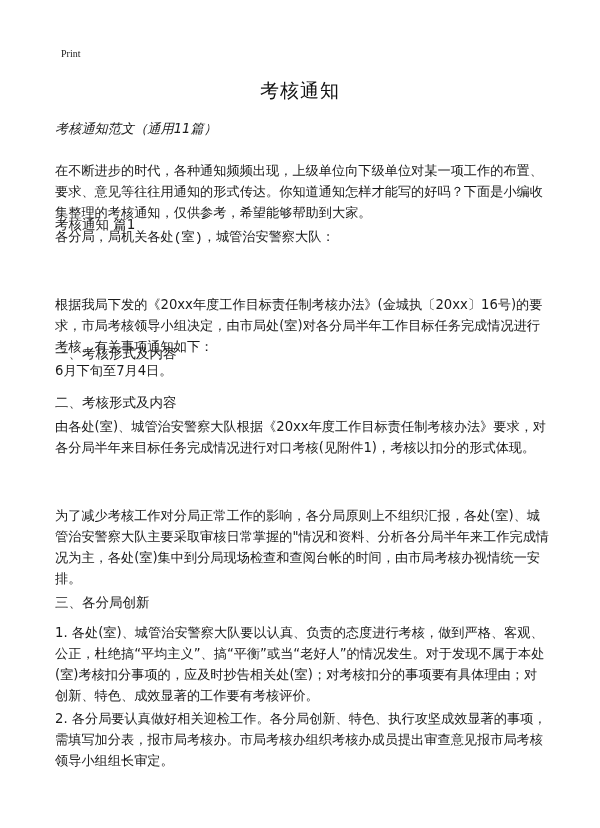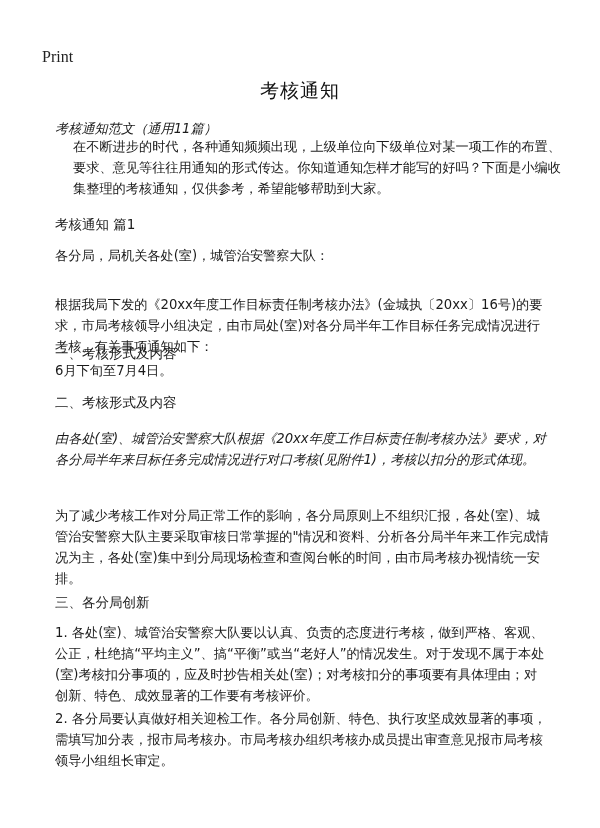--- a/index.html
+++ b/index.html
@@ -1,48 +1,48 @@
 <!DOCTYPE html>
 <html><head>
 <meta charset="utf-8">
 <style>
   html, body { margin: 0; padding: 0; background: #ffffff; }
   body { width: 600px; height: 828px; position: relative; overflow: hidden;
          font-family: "DejaVu Sans", "Liberation Sans", sans-serif; color: #111; }
-  .print { position: absolute; left: 42px; top: 48px; font-family: "Liberation Serif", "DejaVu Serif", serif;
-           font-size: 16px; color: #222; }
+  .print { position: absolute; left: 61px; top: 48px; font-family: "Liberation Serif", "DejaVu Serif", serif;
+           font-size: 10px; color: #222; }
   .title { position: absolute; left: 0; width: 600px; top: 78px; text-align: center;
            font-size: 19px; font-weight: normal; color: #111; letter-spacing: 1px; }
   .block { position: absolute; left: 55px; width: 495px; font-size: 13.2px; line-height: 21px; color: #1a1a1a; }
   .heading { font-weight: normal; font-size: 13.5px; }
 </style>
 </head>
 <body>
 
 <div class="print">Print</div>
 
 <div class="title">考核通知</div>
 
 <div class="block" style="top:118px;font-style:italic;">考核通知范文（通用11篇）</div>
 
-<div class="block" style="top:136px;margin-left:18px;">在不断进步的时代，各种通知频频出现，上级单位向下级单位对某一项工作的布置、要求、意见等往往用通知的形式传达。你知道通知怎样才能写的好吗？下面是小编收集整理的考核通知，仅供参考，希望能够帮助到大家。</div>
+<div class="block" style="top:160px;">在不断进步的时代，各种通知频频出现，上级单位向下级单位对某一项工作的布置、要求、意见等往往用通知的形式传达。你知道通知怎样才能写的好吗？下面是小编收集整理的考核通知，仅供参考，希望能够帮助到大家。</div>
 
 <div class="block heading" style="top:214px;">考核通知 篇1</div>
 
-<div class="block" style="top:245px;">各分局，局机关各处(室)，城管治安警察大队：</div>
+<div class="block" style="top:227px;font-family:Liberation Mono, monospace;">各分局，局机关各处(室)，城管治安警察大队：</div>
 
 <div class="block" style="top:294px;">根据我局下发的《20xx年度工作目标责任制考核办法》(金城执〔20xx〕16号)的要求，市局考核领导小组决定，由市局处(室)对各分局半年工作目标任务完成情况进行考核。有关事项通知如下：</div>
 
 <div class="block heading" style="top:343px;">一、考核形式及内容</div>
 
 <div class="block" style="top:360px;">6月下旬至7月4日。</div>
 
 <div class="block heading" style="top:392px;">二、考核形式及内容</div>
 
-<div class="block" style="top:428px;font-style:italic;">由各处(室)、城管治安警察大队根据《20xx年度工作目标责任制考核办法》要求，对各分局半年来目标任务完成情况进行对口考核(见附件1)，考核以扣分的形式体现。</div>
+<div class="block" style="top:416px;">由各处(室)、城管治安警察大队根据《20xx年度工作目标责任制考核办法》要求，对各分局半年来目标任务完成情况进行对口考核(见附件1)，考核以扣分的形式体现。</div>
 
 <div class="block" style="top:505px;">为了减少考核工作对分局正常工作的影响，各分局原则上不组织汇报，各处(室)、城管治安警察大队主要采取审核日常掌握的"情况和资料、分析各分局半年来工作完成情况为主，各处(室)集中到分局现场检查和查阅台帐的时间，由市局考核办视情统一安排。</div>
 
 <div class="block heading" style="top:592px;">三、各分局创新</div>
 
 <div class="block" style="top:622px;">1. 各处(室)、城管治安警察大队要以认真、负责的态度进行考核，做到严格、客观、公正，杜绝搞“平均主义”、搞“平衡”或当“老好人”的情况发生。对于发现不属于本处(室)考核扣分事项的，应及时抄告相关处(室)；对考核扣分的事项要有具体理由；对创新、特色、成效显著的工作要有考核评价。</div>
 
 <div class="block" style="top:708px;">2. 各分局要认真做好相关迎检工作。各分局创新、特色、执行攻坚成效显著的事项，需填写加分表，报市局考核办。市局考核办组织考核办成员提出审查意见报市局考核领导小组组长审定。</div>
 
 </body></html>

